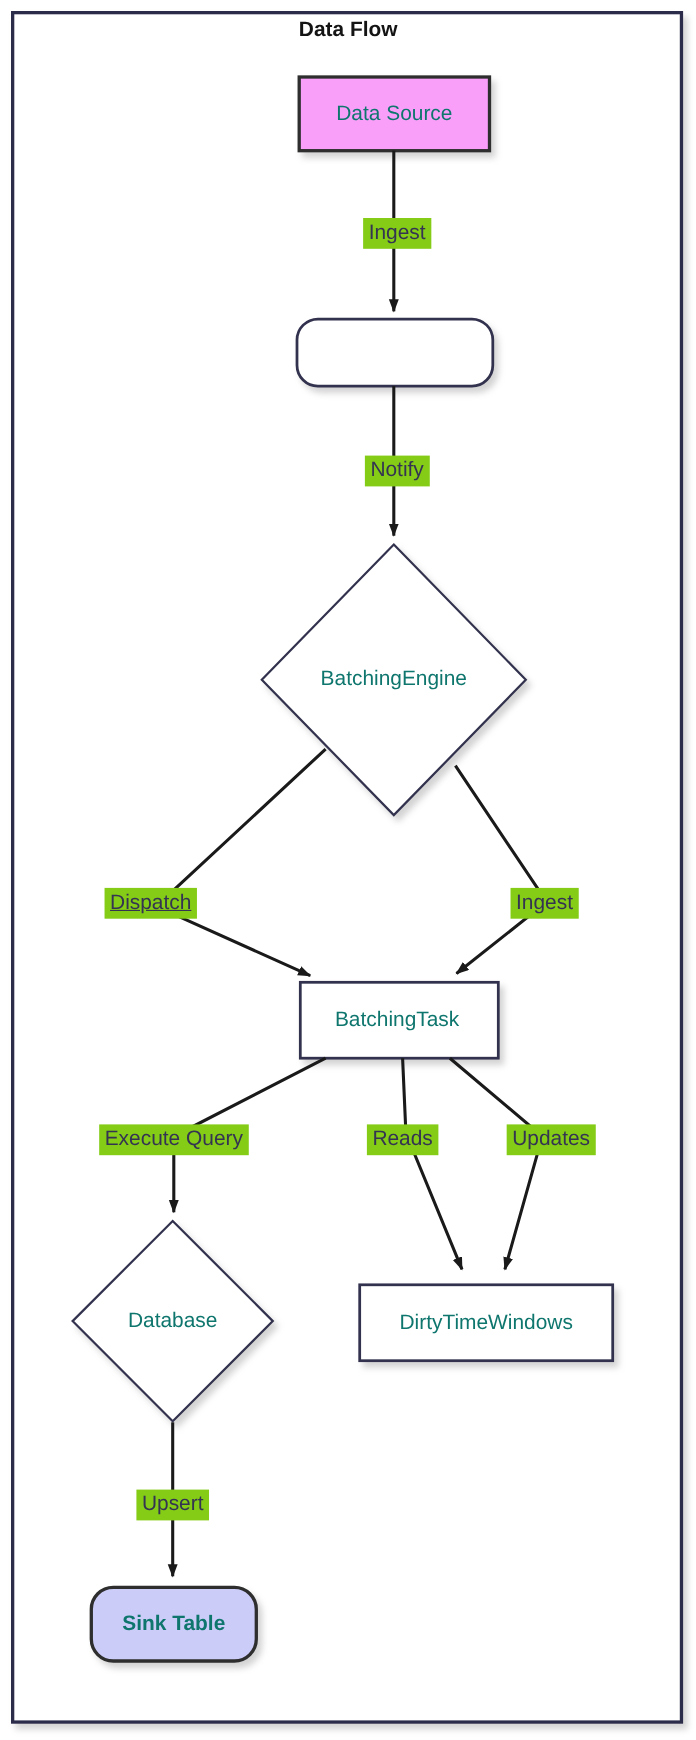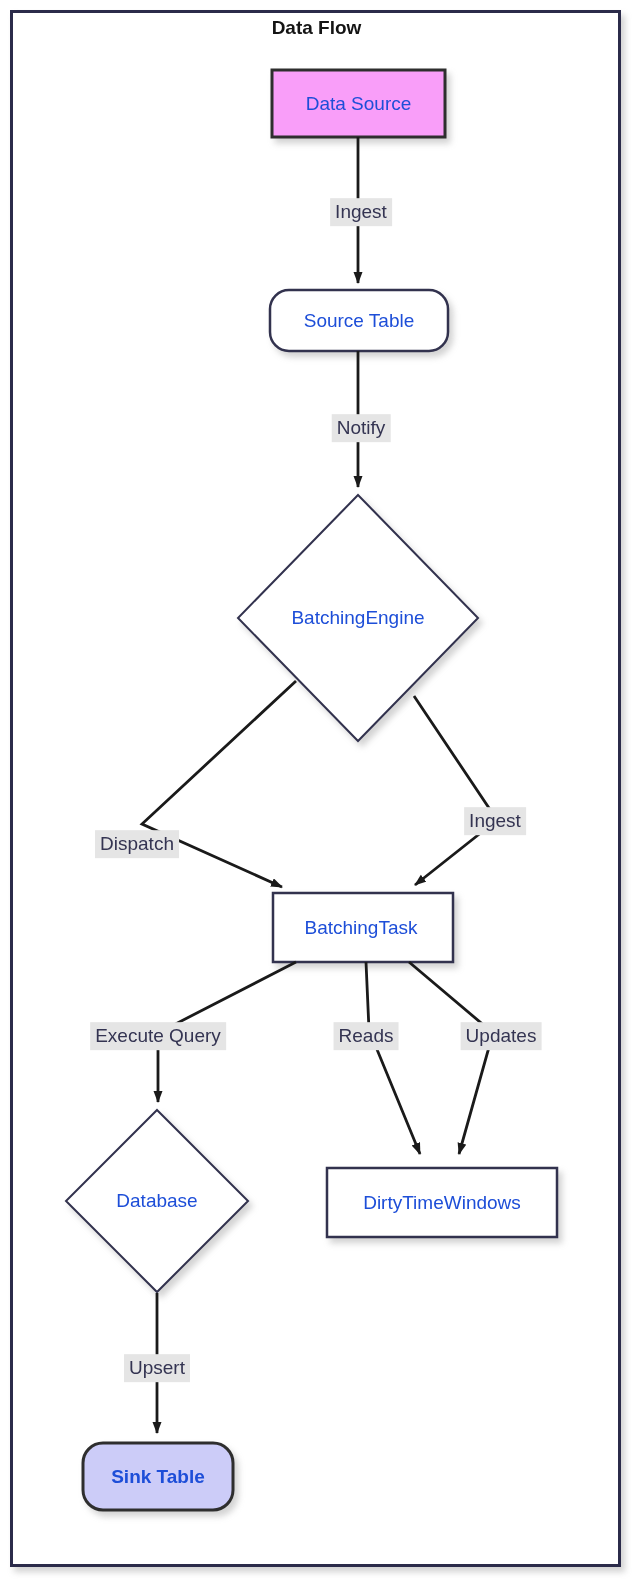--- a/index.html
+++ b/index.html
@@ -42,27 +42,27 @@
     font-size: 19px;
     color: #141414;
     font-weight: bold;
   }
   .node-label {
     position: absolute;
     display: flex;
     align-items: center;
     justify-content: center;
     font-size: 19px;
-    color: #1d4ed8;
+    color: #0f766e;
     white-space: nowrap;
   }
   .edge-label {
     position: absolute;
     transform: translate(-50%, -50%);
-    background: #e5e5e5;
+    background: #84cc16;
     color: #343452;
     font-size: 19px;
     line-height: 1.35;
     padding: 1px 5px;
     white-space: nowrap;
   }
 </style>
 </head>
 <body>
 
@@ -107,37 +107,36 @@
 
     <path d="M157,1293 L157,1433" fill="none" stroke="#1a1a1a" stroke-width="2.8" marker-end="url(#arrowhead)"></path>
   </svg>
 
   <div class="overlay">
 
     <div class="diagram-title">Data Flow</div>
 
     <div class="node-label" style="left:272px; top:70px; width:173px; height:67px;">Data Source</div>
 
-    <div class="node-label" style="left:270px; top:290px; width:178px; height:61px;">Source Table</div>
 
     <div class="node-label" style="left:258px; top:588px; width:200px; height:60px;">BatchingEngine</div>
 
     <div class="node-label" style="left:273px; top:893px; width:176px; height:69px;">BatchingTask</div>
 
     <div class="node-label" style="left:57px; top:1171px; width:200px; height:60px;">Database</div>
 
     <div class="node-label" style="left:327px; top:1168px; width:230px; height:69px;">DirtyTimeWindows</div>
 
     <div class="node-label" style="left:83px; top:1443px; width:150px; height:67px;font-weight:bold;">Sink Table</div>
 
     <div class="edge-label" style="left:361px; top:212px;">Ingest</div>
 
     <div class="edge-label" style="left:361px; top:428px;">Notify</div>
 
-    <div class="edge-label" style="left:137px; top:844px;">Dispatch</div>
+    <div class="edge-label" style="left:137px; top:821px;text-decoration:underline;">Dispatch</div>
 
     <div class="edge-label" style="left:495px; top:821px;">Ingest</div>
 
     <div class="edge-label" style="left:158px; top:1036px;">Execute Query</div>
 
     <div class="edge-label" style="left:366px; top:1036px;">Reads</div>
 
     <div class="edge-label" style="left:501px; top:1036px;">Updates</div>
 
     <div class="edge-label" style="left:157px; top:1368px;">Upsert</div>

